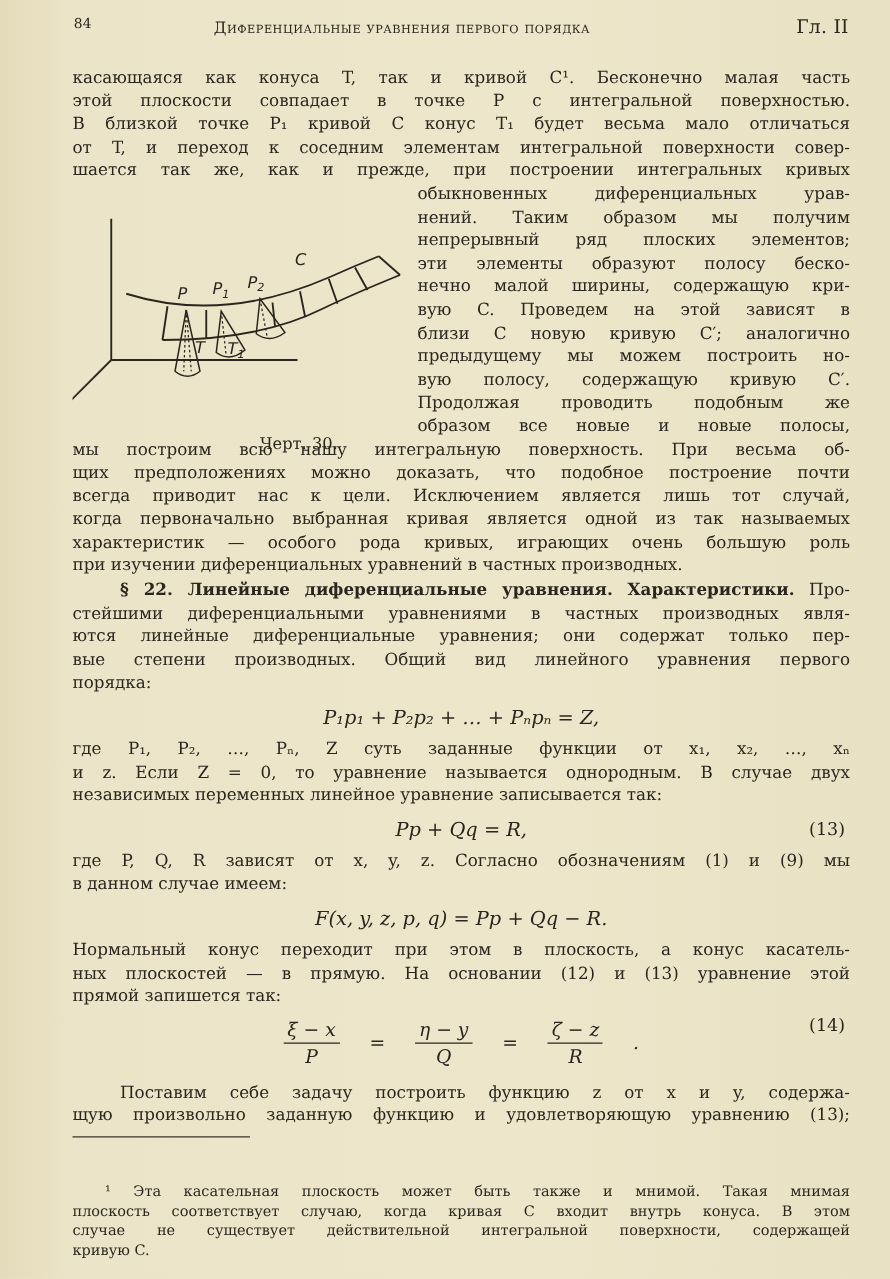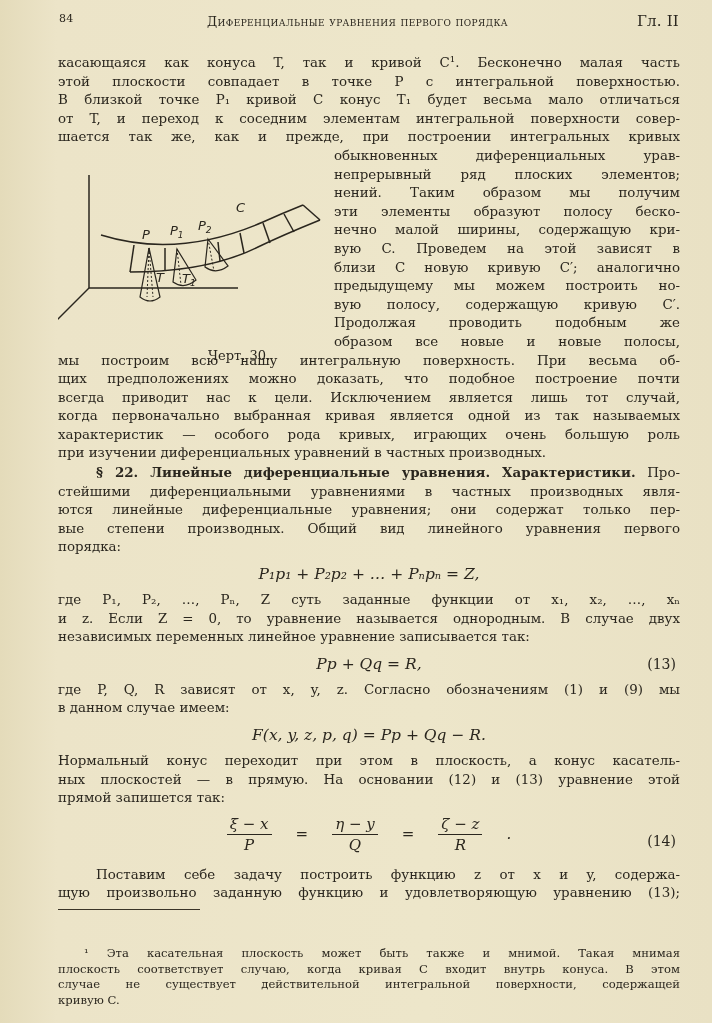--- a/index.html
+++ b/index.html
@@ -12,21 +12,21 @@
     .page {
       position: relative;
       width: 712px; height: 1023px;
       background: linear-gradient(90deg, #e4dbba 0%, #ece4c8 8%, #ede6ca 60%, #e9e1c4 100%);
     }
     .header {
       position: absolute; top: 12px; left: 59px; width: 620px; height: 24px;
       font-size: 14px; letter-spacing: 0.2px;
     }
     .header .pnum { position: absolute; left: 0; top: 0; font-size: 11px; }
-    .header .htitle { position: absolute; left: 112px; top: 2px; font-size: 12.5px; font-variant: small-caps; letter-spacing: 0.4px; margin-left: 36px; }
+    .header .htitle { position: absolute; left: 112px; top: 2px; font-size: 12.5px; font-variant: small-caps; letter-spacing: 0.4px; }
     .header .hch { position: absolute; right: 0; top: 0; font-size: 15px; }
 
     .body {
       position: absolute; left: 58px; top: 54px; width: 622px;
       font-size: 13.4px; line-height: 18.6px;
       text-align: justify;
     }
     .line { display: block; text-align: justify; text-align-last: justify; white-space: nowrap; overflow: visible; }
     .line.last { text-align-last: left; }
     .line.indent { padding-left: 38px; }
@@ -41,21 +41,21 @@
     .side-col { margin-left: 276px; }
     .formula {
       text-align: center; font-family: "DejaVu Serif", serif; font-style: italic;
       font-size: 15.5px; margin: 6px 0 6px 0; position: relative; height: 22px; line-height: 22px;
     }
     .formula .eqno { position: absolute; right: 4px; top: 0; font-style: normal; font-size: 14px; text-align: right; }
     .frac-row { display: flex; justify-content: center; align-items: center; gap: 24px; font-style: italic; font-size: 15px; position: relative; height: 46px; margin: 4px 0 8px 0; }
     .frac { display: inline-flex; flex-direction: column; align-items: center; }
     .frac .num { border-bottom: 1px solid #2a261e; padding: 0 3px; line-height: 19px; }
     .frac .den { line-height: 20px; }
-    .frac-row .eqno { position: absolute; right: 4px; top: 20px; font-style: normal; font-size: 14px; }
+    .frac-row .eqno { position: absolute; right: 4px; top: 0; font-style: normal; font-size: 14px; }
     .bold { font-weight: bold; }
     .footrule { width: 142px; border-top: 1px solid #3a3428; margin: 6px 0 6px 0; }
     .footnote { font-size: 11.6px; line-height: 15.6px; }
     .footnote .line.indent { padding-left: 26px; margin-top: 36px; }
   </style>
 </head>
 <body>
 
 <div class="page">
 
@@ -115,22 +115,22 @@
             <text x="178" y="65">C</text>
             <text x="98" y="135">T</text>
             <text x="124" y="136">T<tspan font-size="9" dy="3">1</tspan></text>
           </g>
         </svg>
         <div class="fig-caption">Черт. 30.</div>
       </div>
 
       <div class="side-col">
         <span class="line">обыкновенных диференциальных урав-</span>
+        <span class="line">нений. Таким образом мы получим</span>
         <span class="line">непрерывный ряд плоских элементов;</span>
-        <span class="line">нений. Таким образом мы получим</span>
         <span class="line">эти элементы образуют полосу беско-</span>
         <span class="line">нечно малой ширины, содержащую кри-</span>
         <span class="line">вую C. Проведем на этой зависят в</span>
         <span class="line">близи C новую кривую C′; аналогично</span>
         <span class="line">предыдущему мы можем построить но-</span>
         <span class="line">вую полосу, содержащую кривую C′.</span>
         <span class="line">Продолжая проводить подобным же</span>
         <span class="line">образом все новые и новые полосы,</span>
       </div>
     </div>

